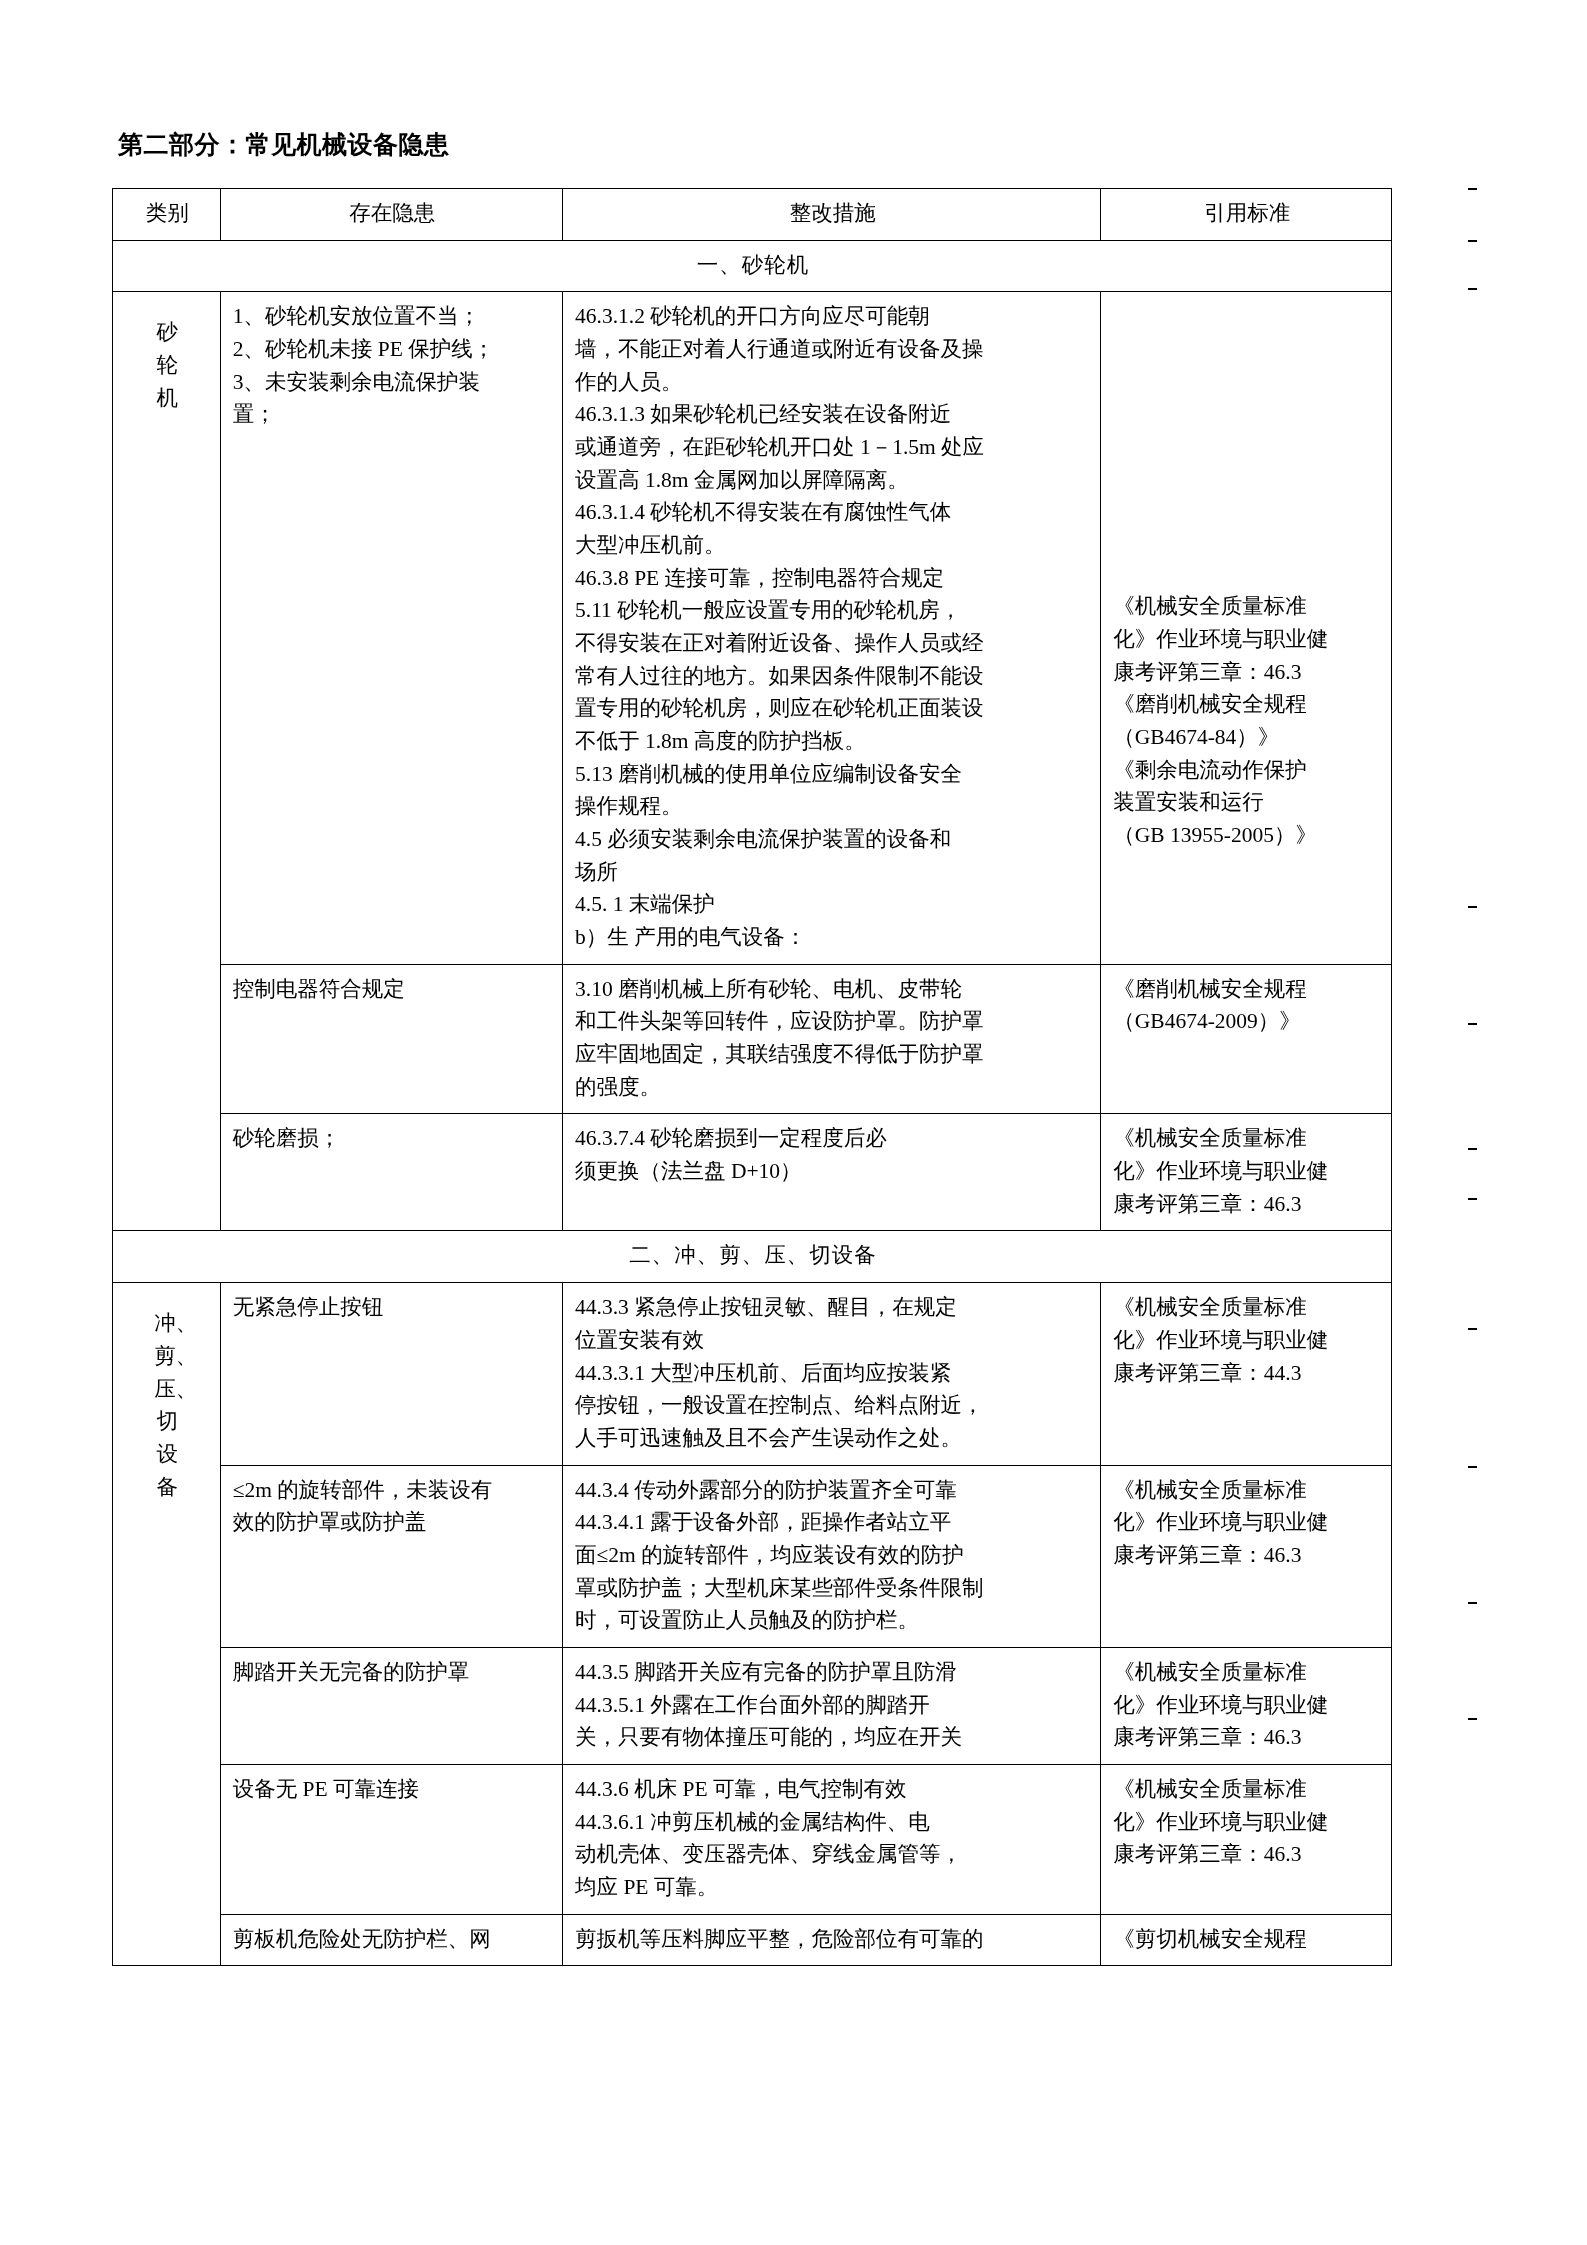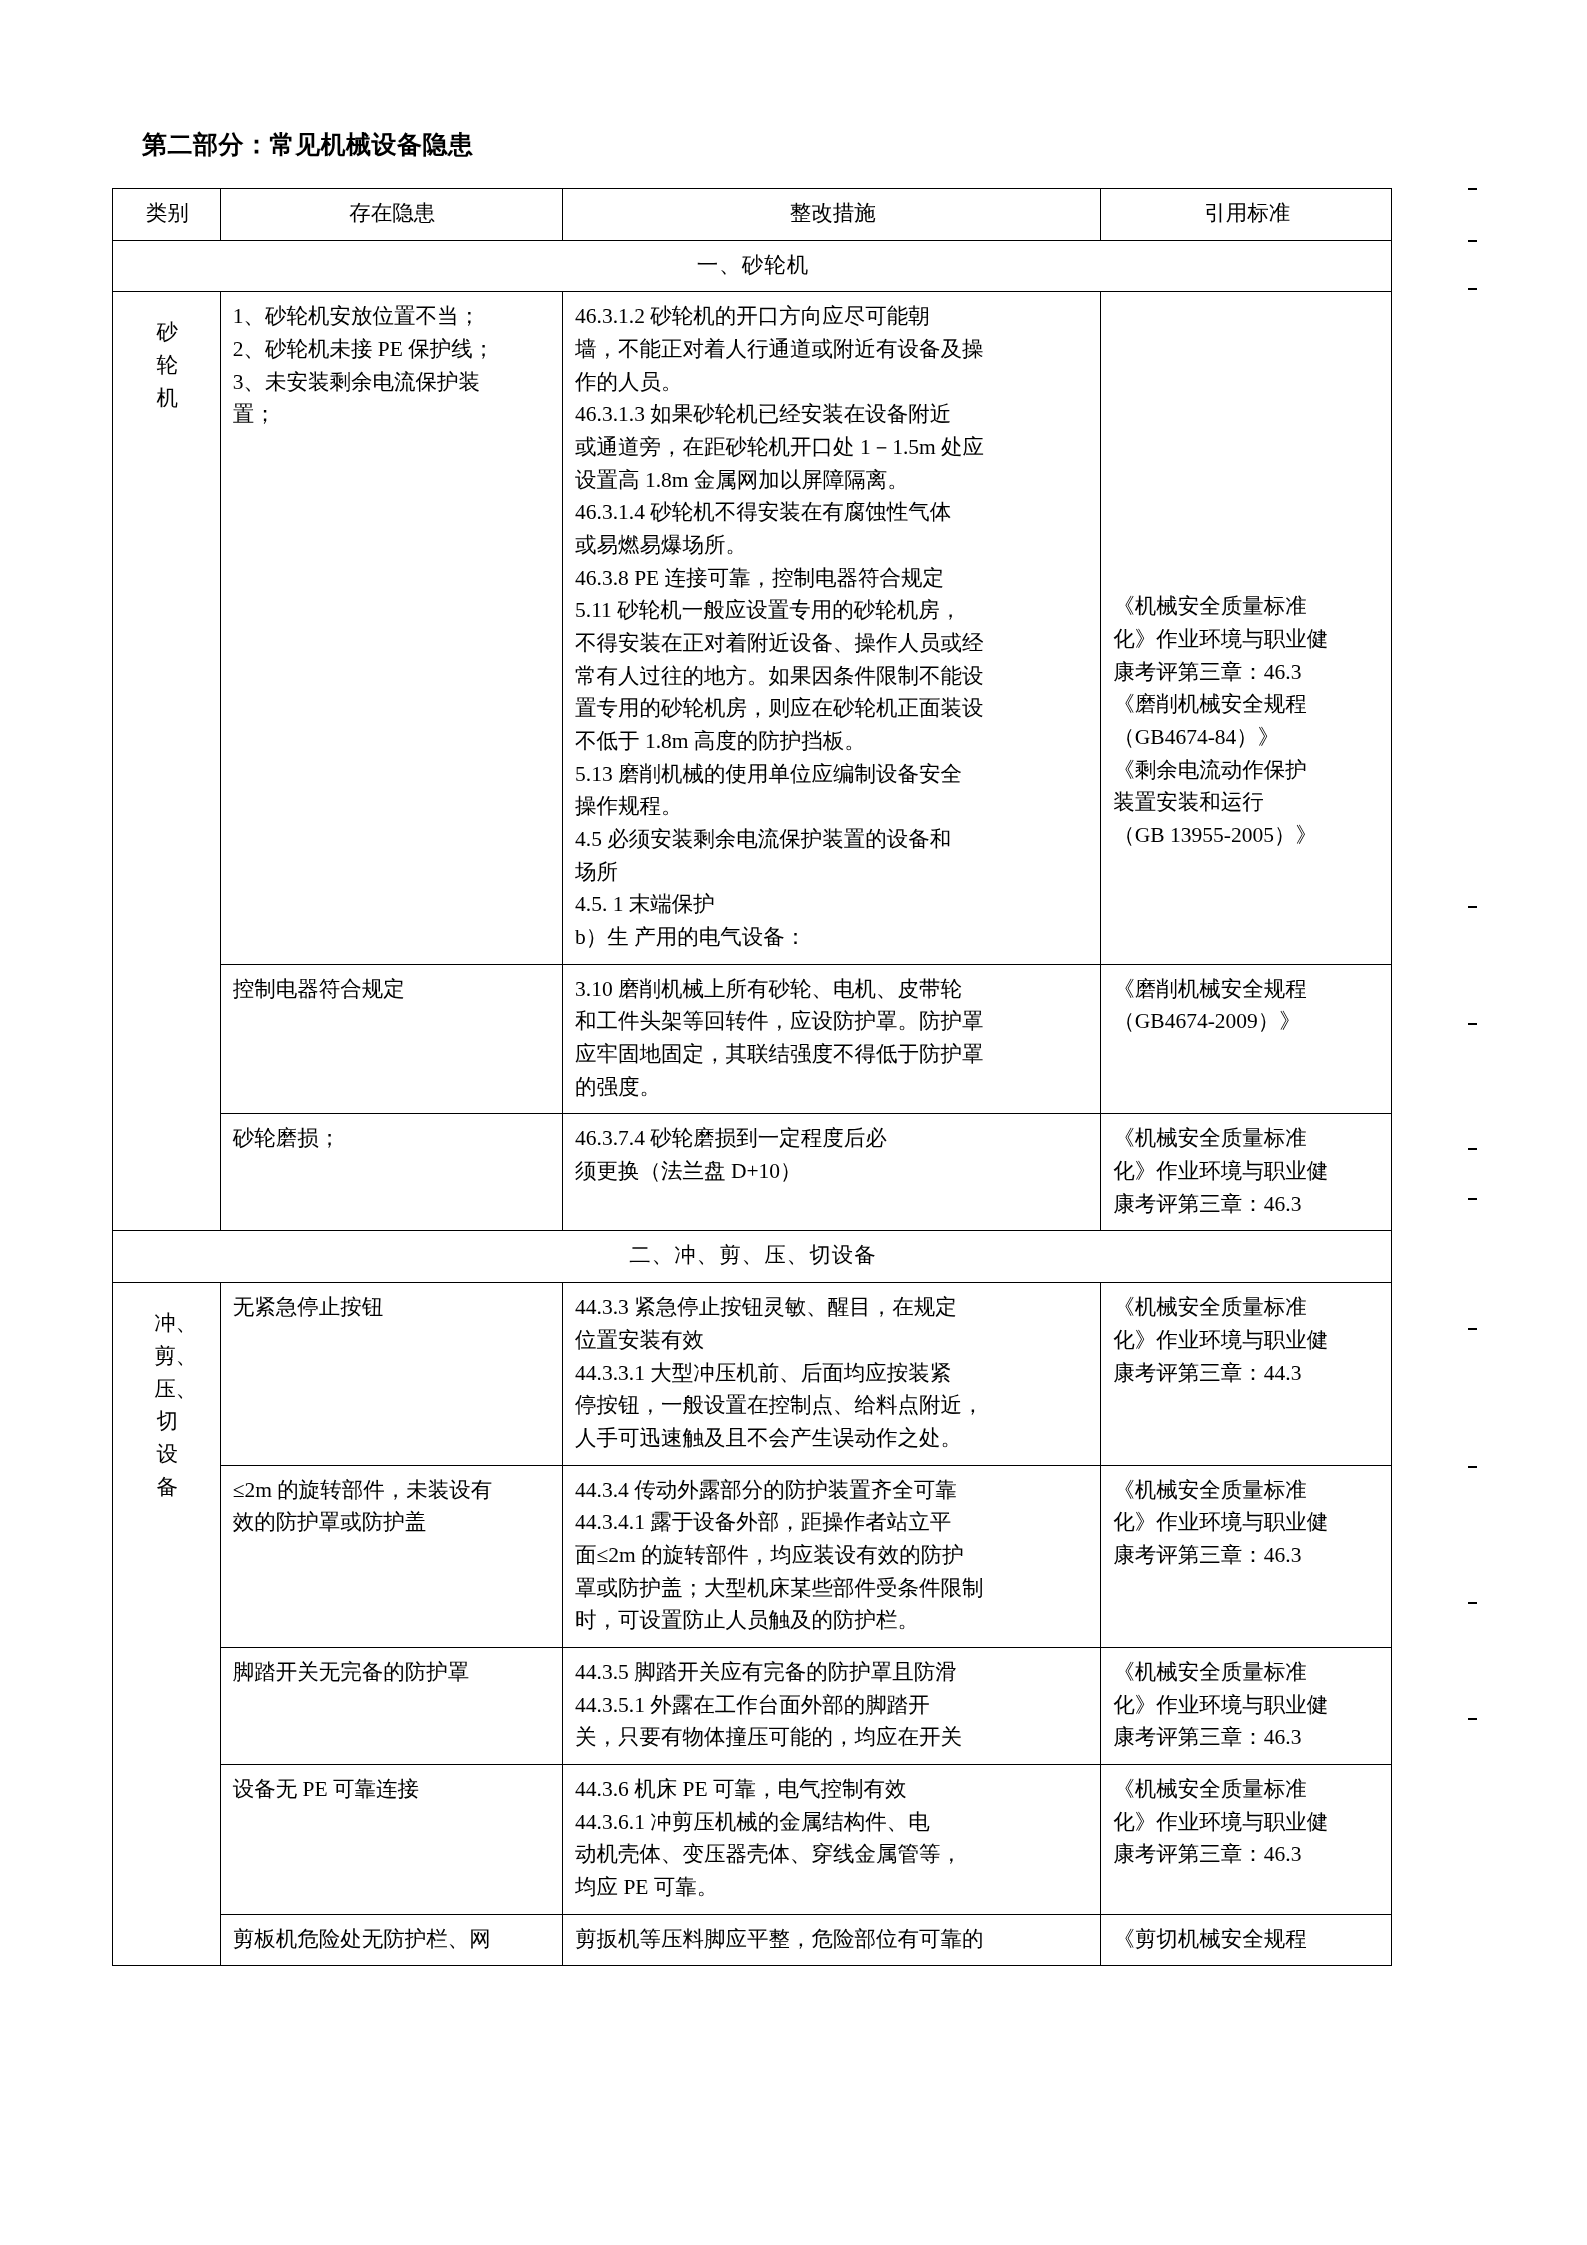--- a/index.html
+++ b/index.html
@@ -22,21 +22,20 @@
     padding: 0;
   }
   .doc-title {
     position: absolute;
     left: 118px;
     top: 128px;
     font-size: 25px;
     font-weight: bold;
     letter-spacing: 0.5px;
     white-space: nowrap;
-    margin-left: 24px;
   }
   table.main {
     position: absolute;
     left: 112px;
     top: 188px;
     width: 1280px;
     border-collapse: collapse;
     table-layout: fixed;
   }
   table.main td, table.main th {
@@ -168,21 +167,21 @@
         </td>
         <td class="fix">
           <div class="lines">
             <div>46.3.1.2 砂轮机的开口方向应尽可能朝</div>
             <div>墙，不能正对着人行通道或附近有设备及操</div>
             <div>作的人员。</div>
             <div>46.3.1.3 如果砂轮机已经安装在设备附近</div>
             <div>或通道旁，在距砂轮机开口处 1－1.5m 处应</div>
             <div>设置高 1.8m 金属网加以屏障隔离。</div>
             <div>46.3.1.4 砂轮机不得安装在有腐蚀性气体</div>
-            <div>或易燃易爆场所。</div>
+            <div>大型冲压机前。</div>
             <div>46.3.8 PE 连接可靠，控制电器符合规定</div>
             <div>5.11 砂轮机一般应设置专用的砂轮机房，</div>
             <div>不得安装在正对着附近设备、操作人员或经</div>
             <div>常有人过往的地方。如果因条件限制不能设</div>
             <div>置专用的砂轮机房，则应在砂轮机正面装设</div>
             <div>不低于 1.8m 高度的防护挡板。</div>
             <div>5.13 磨削机械的使用单位应编制设备安全</div>
             <div>操作规程。</div>
             <div>4.5 必须安装剩余电流保护装置的设备和</div>
             <div>场所</div>

